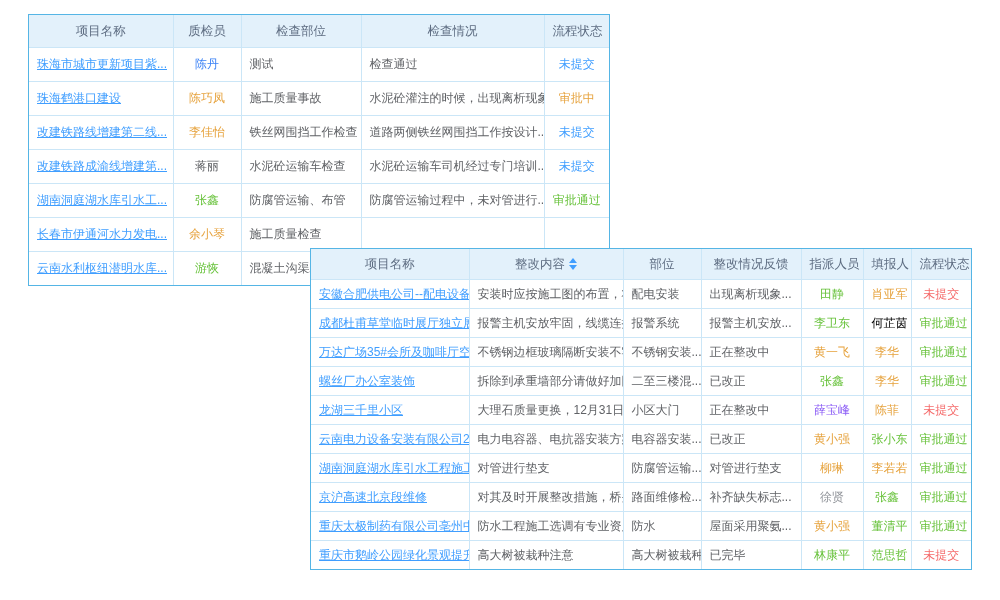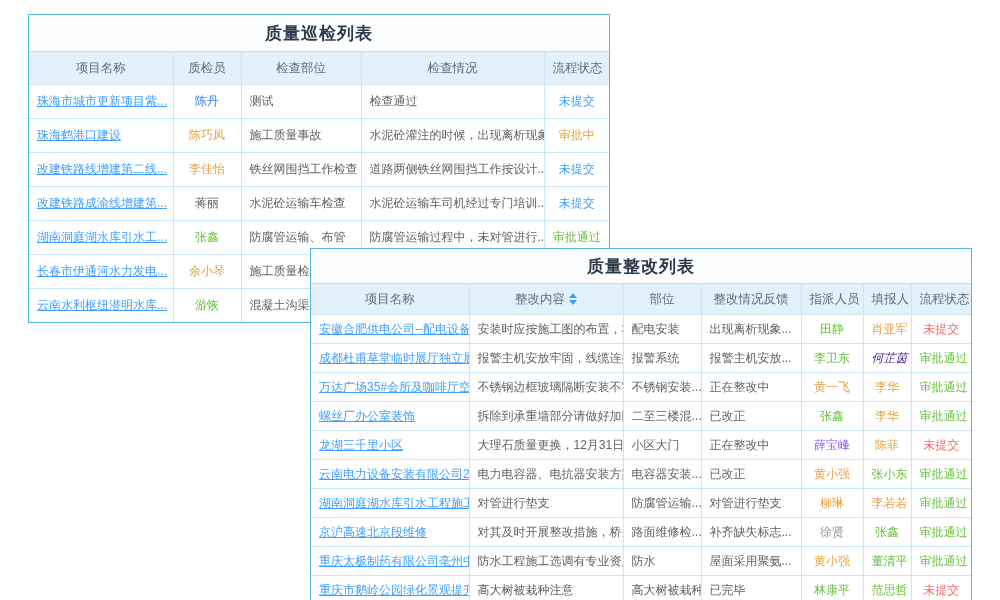--- a/index.html
+++ b/index.html
@@ -31,21 +31,20 @@
   .sort-icon i{display:block;width:0;height:0;border-left:4px solid transparent;border-right:4px solid transparent;}
   .sort-icon .up{border-bottom:5px solid #409eff;margin-bottom:2px;}
   .sort-icon .down{border-top:5px solid #409eff;}
 </style>
 </head>
 <body>
 
 <div class="screen">
 
   <section class="panel" id="inspection-panel">
-    <div class="panel-title">质量巡检列表</div>
     <table id="inspection-table">
       <colgroup>
         <col style="width:144px">
           <col style="width:68px">
           <col style="width:120px">
           <col style="width:183px">
           <col style="width:65px">
       </colgroup>
       <thead>
         <tr>
@@ -104,21 +103,20 @@
             <td style="color: rgb(103, 194, 58);">游恢</td>
             <td>混凝土沟渠工...</td>
             <td></td>
             <td></td>
           </tr>
         </tbody>
     </table>
   </section>
 
   <section class="panel" id="rectification-panel">
-    <div class="panel-title">质量整改列表</div>
     <table id="rectification-table">
       <colgroup>
         <col style="width:158px">
           <col style="width:154px">
           <col style="width:78px">
           <col style="width:100px">
           <col style="width:62px">
           <col style="width:48px">
           <col style="width:60px">
       </colgroup>
@@ -145,21 +143,21 @@
             <td style="color: rgb(103, 194, 58);">田静</td>
             <td style="color: rgb(230, 162, 60);">肖亚军</td>
             <td style="color: rgb(245, 108, 108);">未提交</td>
           </tr>
           <tr>
             <td><span class="link">成都杜甫草堂临时展厅独立展...</span></td>
             <td>报警主机安放牢固，线缆连接...</td>
             <td>报警系统</td>
             <td>报警主机安放...</td>
             <td style="color: rgb(103, 194, 58);">李卫东</td>
-            <td style="color: #4c1d95; font-style: italic;">何芷茵</td>
+            <td style="color: #000000;">何芷茵</td>
             <td style="color: rgb(103, 194, 58);">审批通过</td>
           </tr>
           <tr>
             <td><span class="link">万达广场35#会所及咖啡厅空...</span></td>
             <td>不锈钢边框玻璃隔断安装不牢...</td>
             <td>不锈钢安装...</td>
             <td>正在整改中</td>
             <td style="color: rgb(230, 162, 60);">黄一飞</td>
             <td style="color: rgb(230, 162, 60);">李华</td>
             <td style="color: rgb(103, 194, 58);">审批通过</td>

